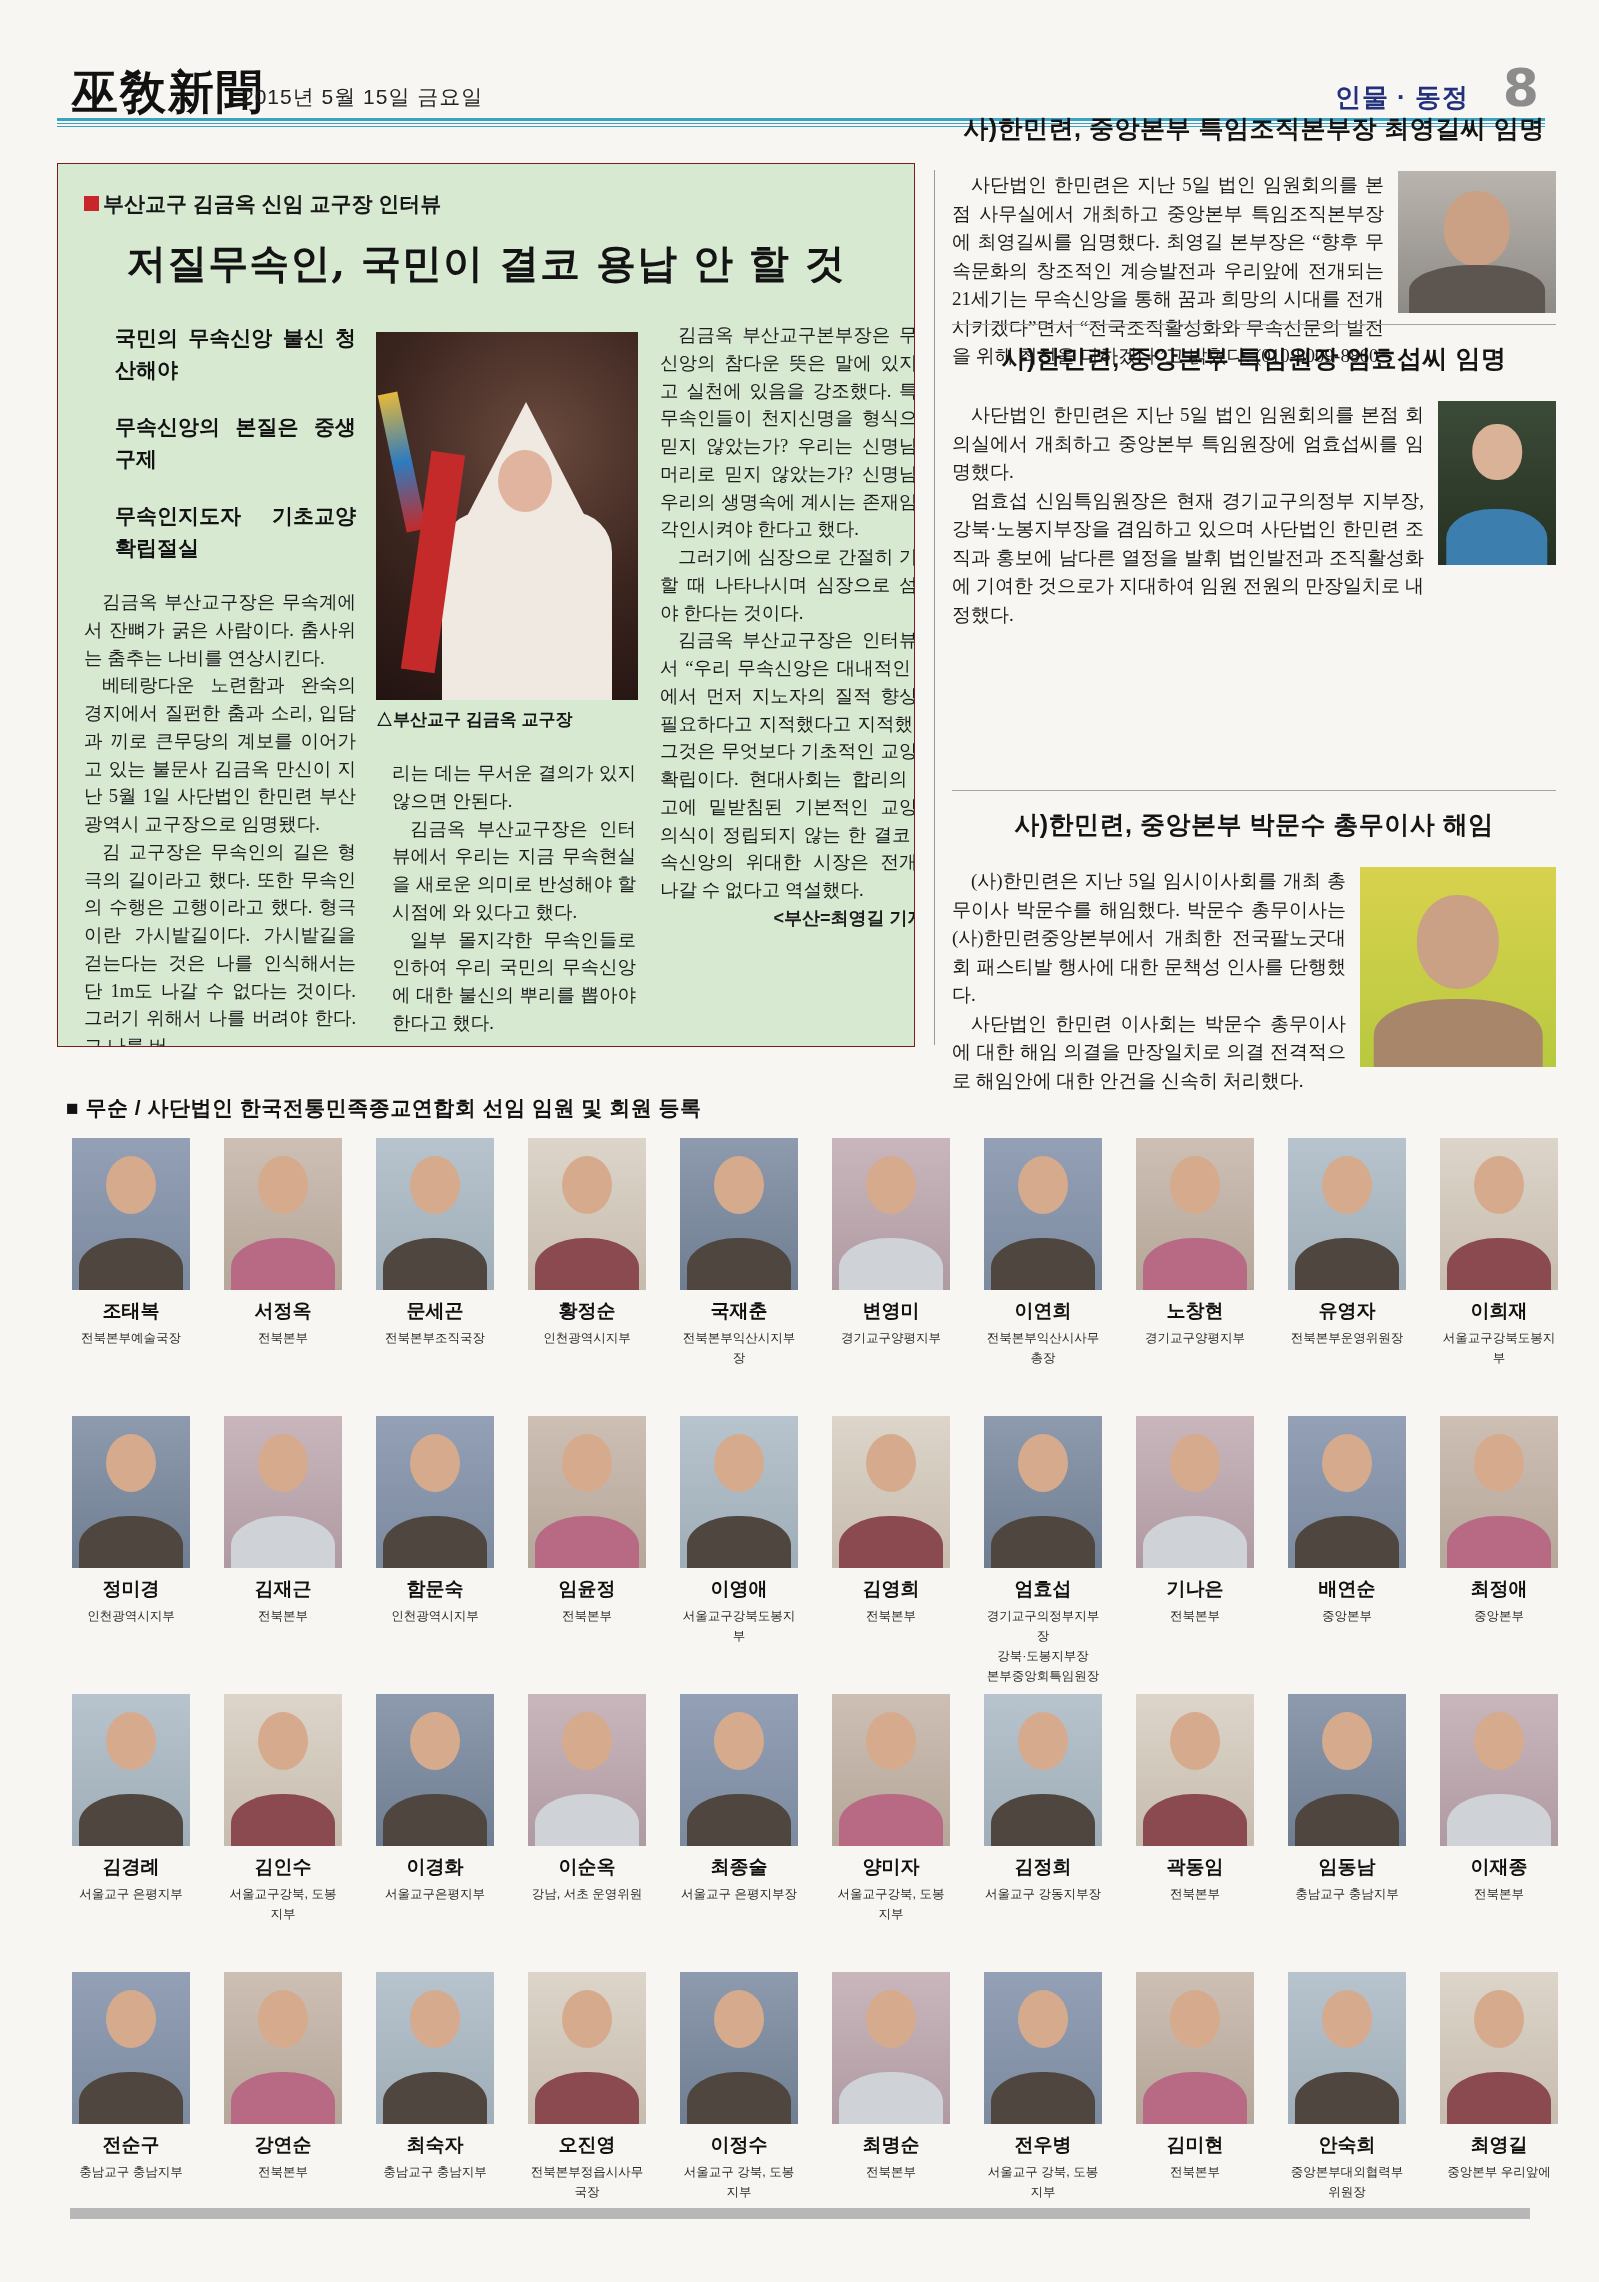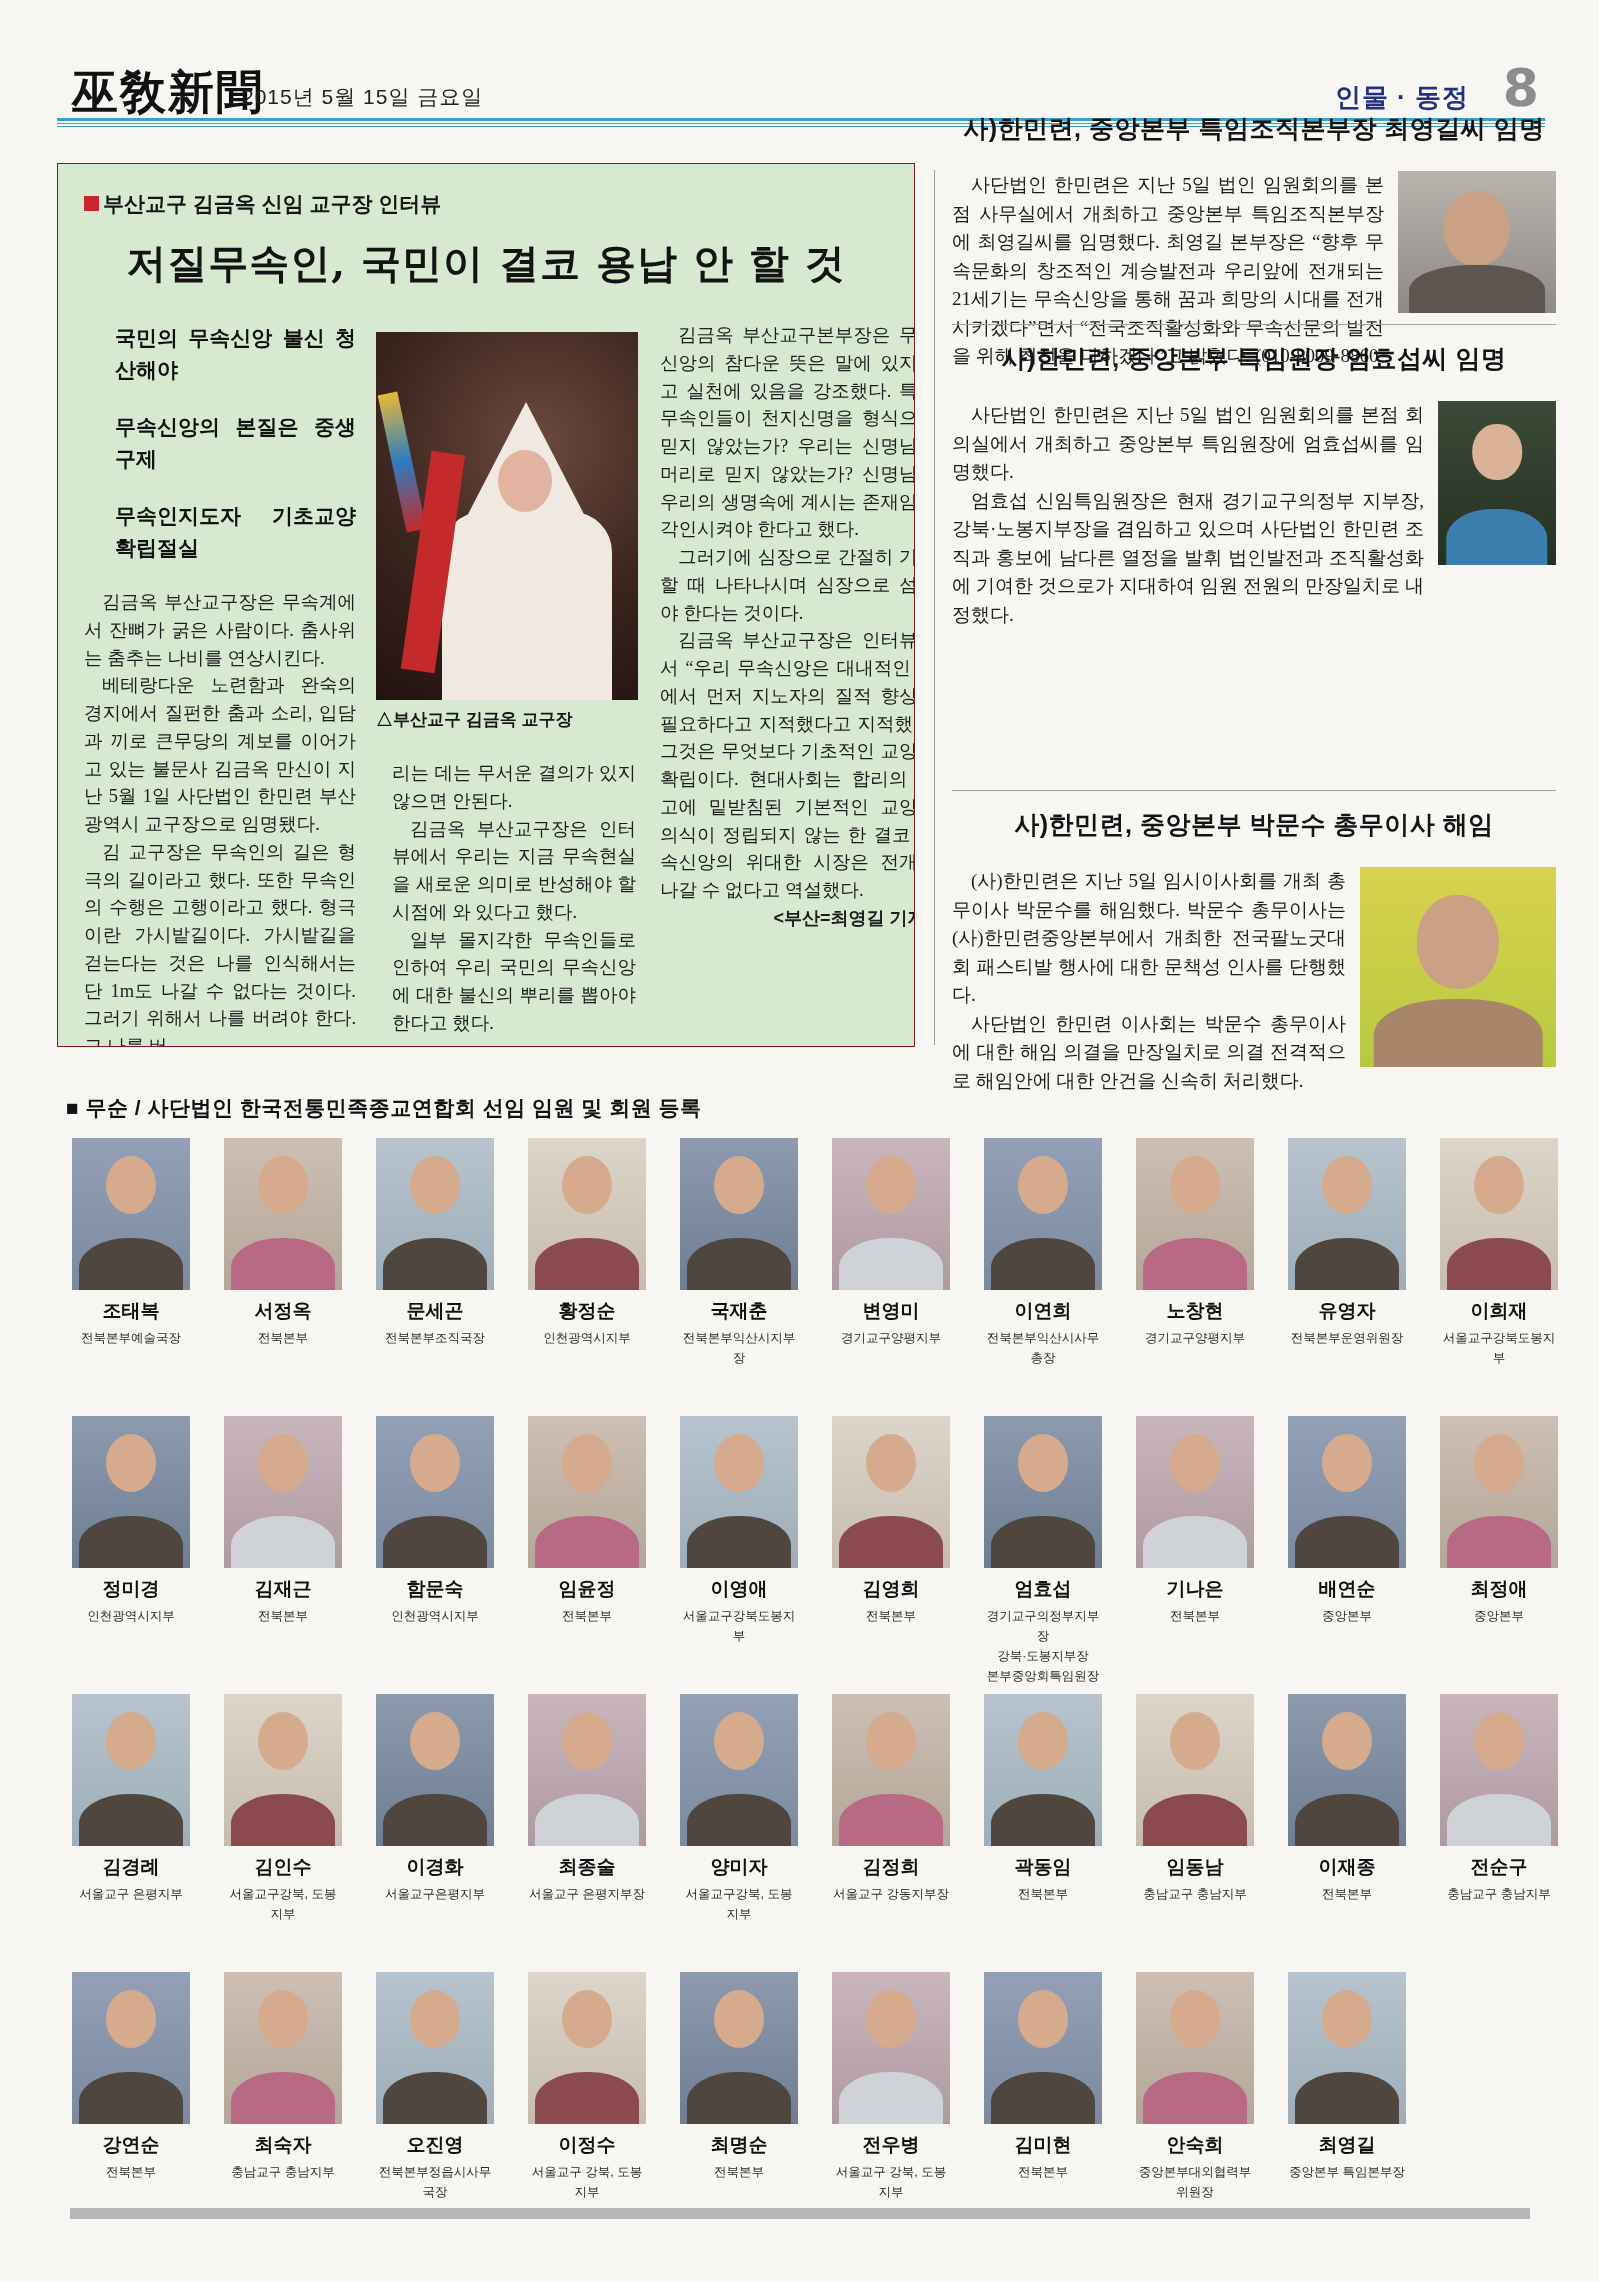--- a/index.html
+++ b/index.html
@@ -395,20 +395,28 @@
 
     <div class="member">
       <div class="portrait">
         <div class="head"></div>
         <div class="torso"></div>
       </div>
       <div class="m-name">이경화</div>
       <div class="m-title">서울교구은평지부</div>
     </div>
 
+    <div class="member">
+      <div class="portrait">
+        <div class="head"></div>
+        <div class="torso"></div>
+      </div>
+      <div class="m-name">이순옥</div>
+      <div class="m-title">강남, 서초 운영위원</div>
+    </div>
 
     <div class="member">
       <div class="portrait">
         <div class="head"></div>
         <div class="torso"></div>
       </div>
       <div class="m-name">최종술</div>
       <div class="m-title">서울교구 은평지부장</div>
     </div>
 
@@ -537,18 +545,18 @@
       <div class="m-name">안숙희</div>
       <div class="m-title">중앙본부대외협력부위원장</div>
     </div>
 
     <div class="member">
       <div class="portrait">
         <div class="head"></div>
         <div class="torso"></div>
       </div>
       <div class="m-name">최영길</div>
-      <div class="m-title">중앙본부 특임본부장</div>
+      <div class="m-title">중앙본부 우리앞에</div>
     </div>
   </div>
 
   <div class="bottom-bar"></div>
 </div>
 
 </body></html>

